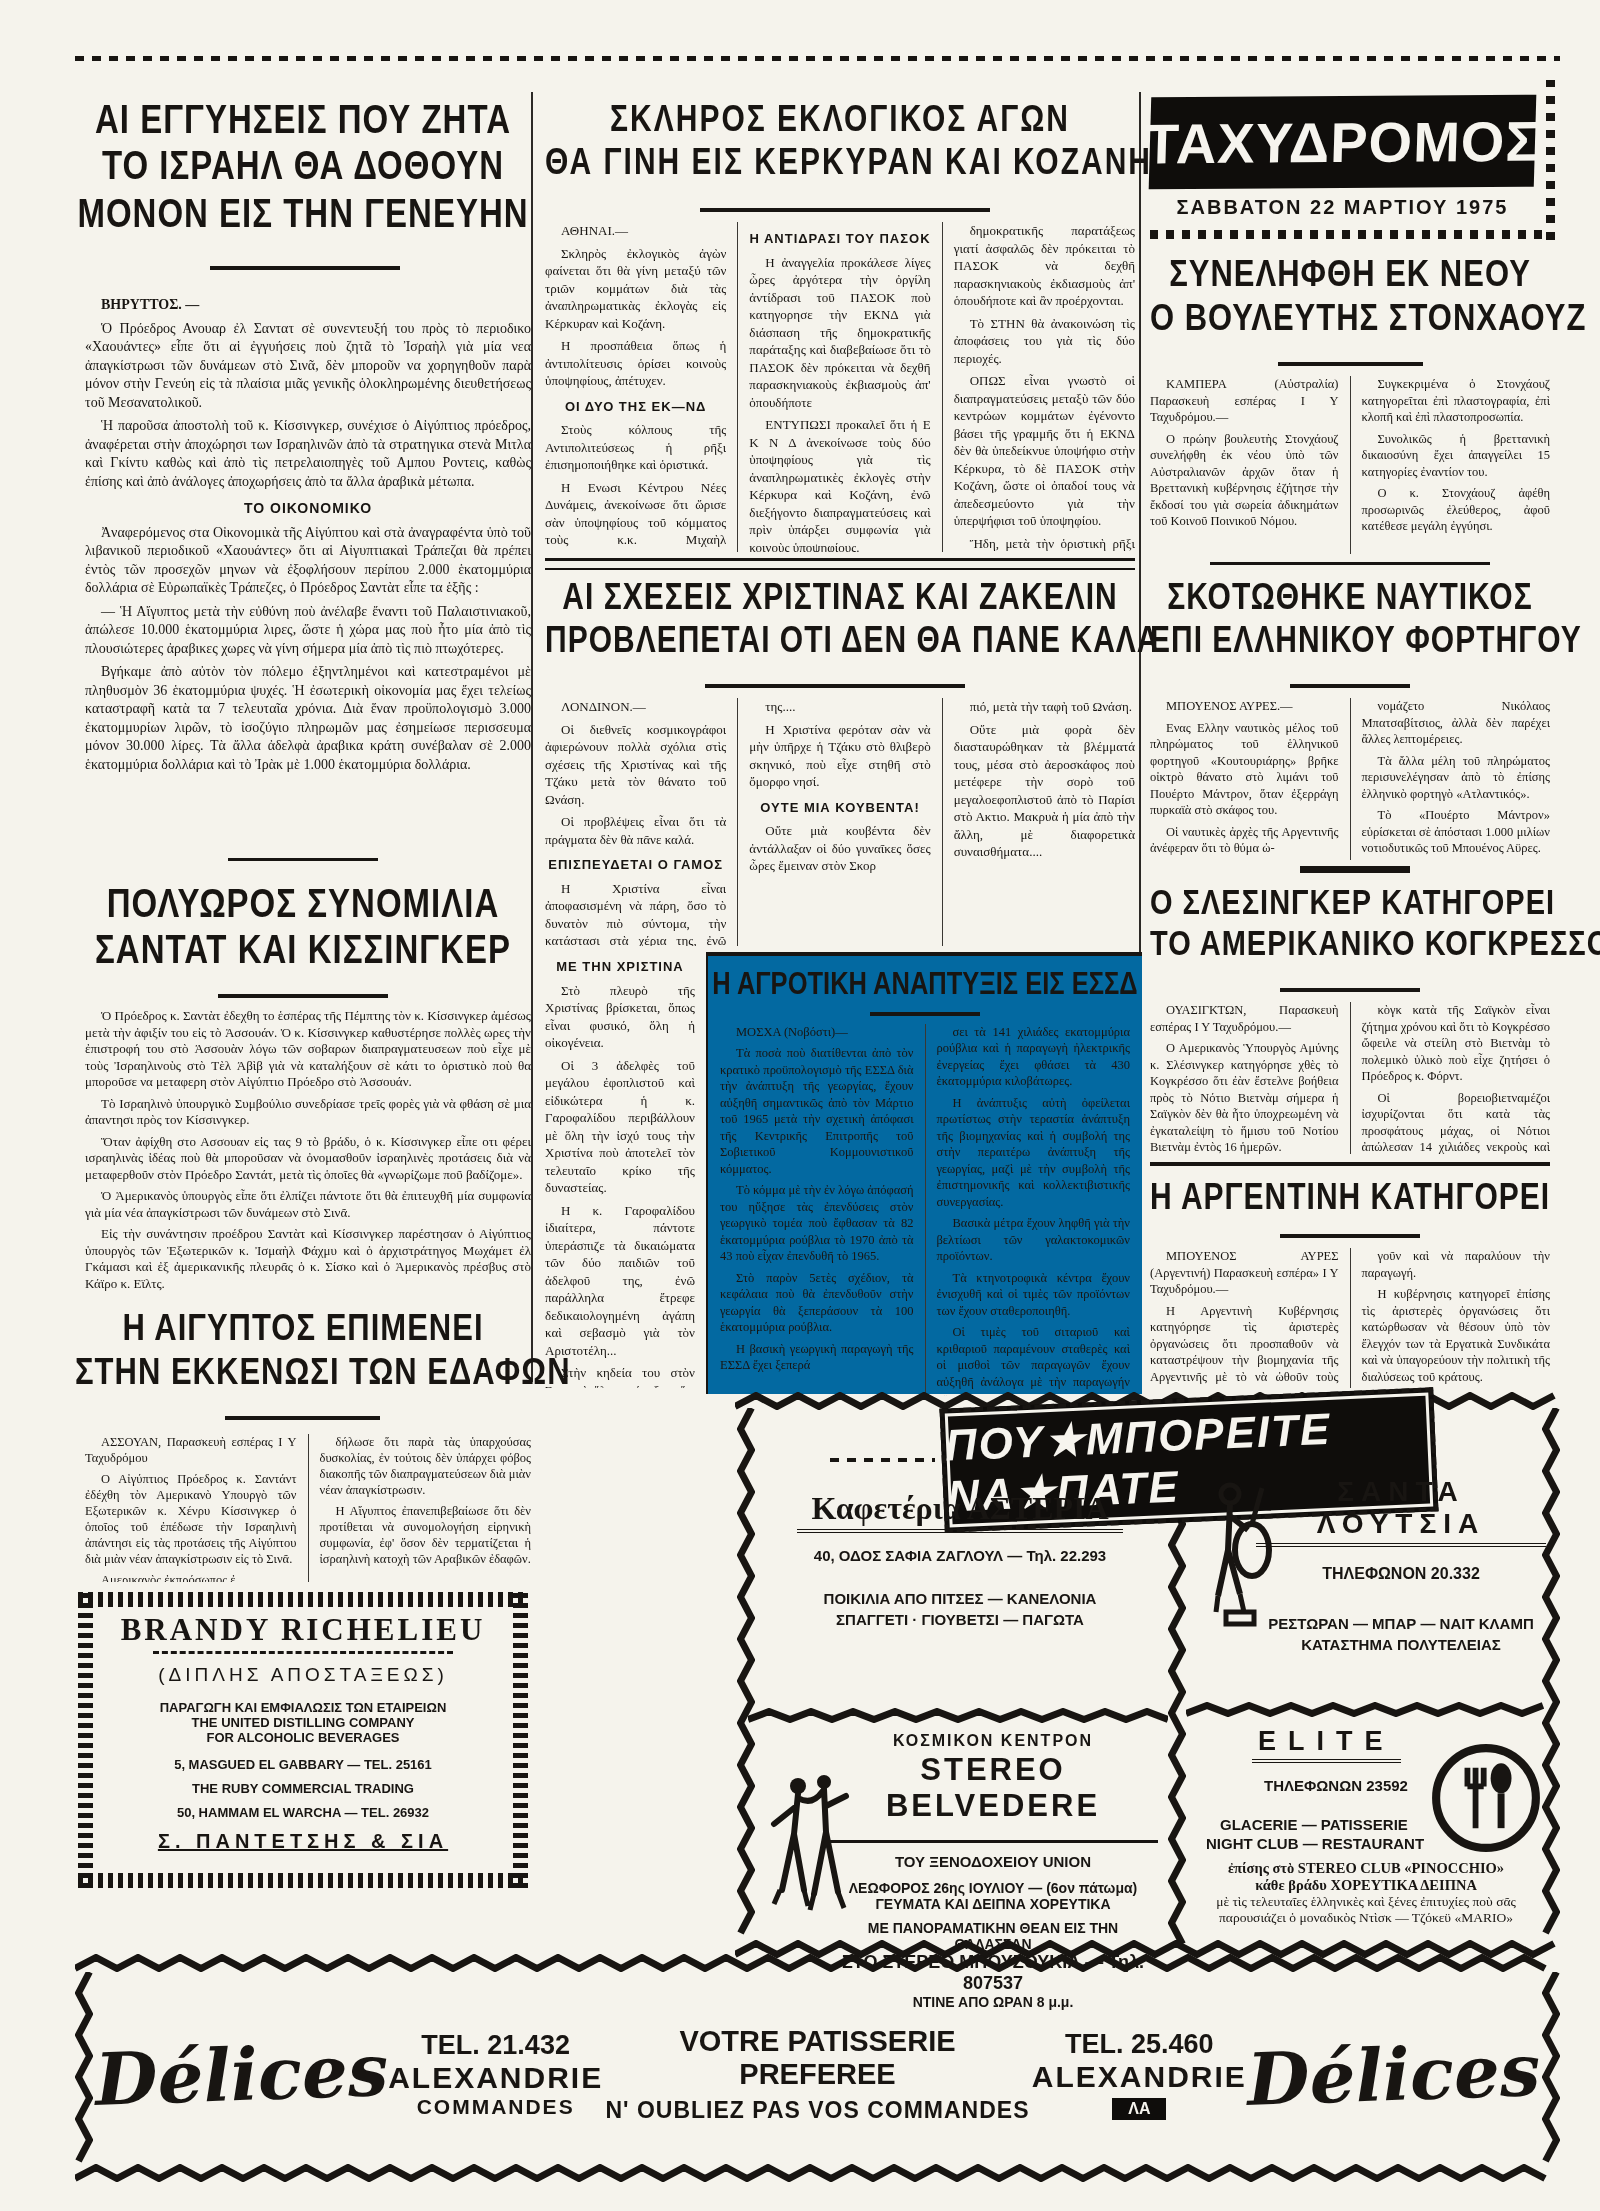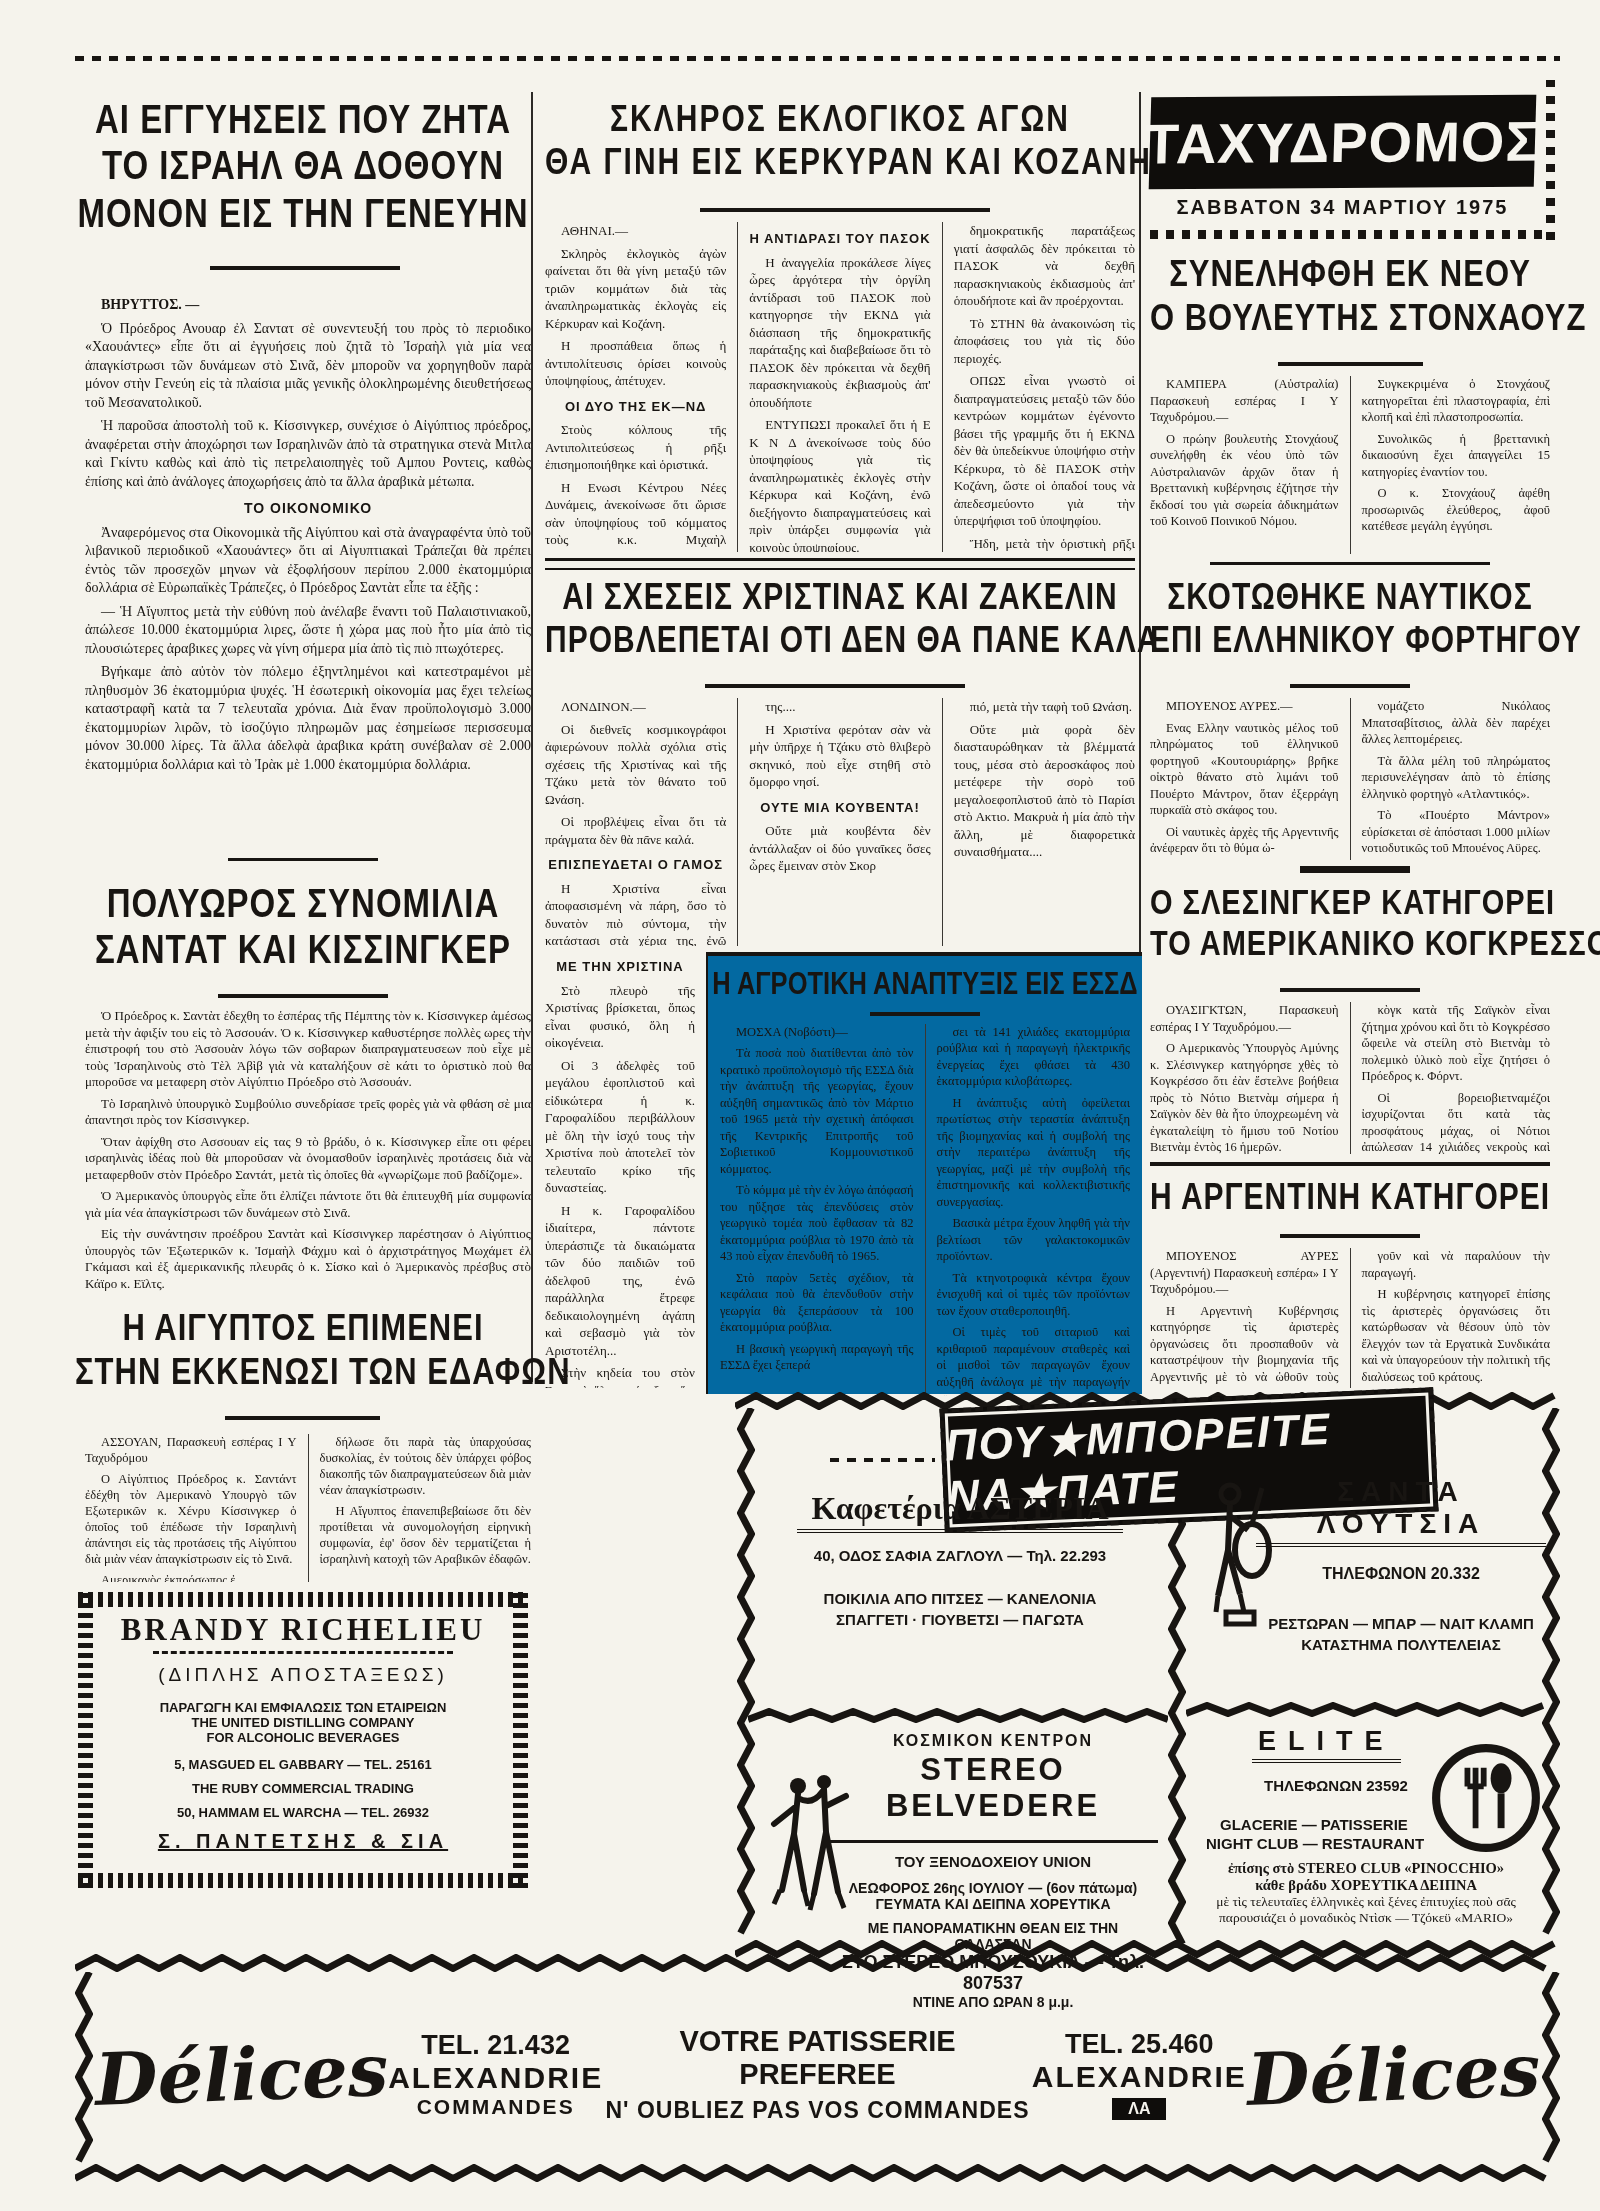--- a/index.html
+++ b/index.html
@@ -208,21 +208,21 @@
           <p>Βασικὰ μέτρα ἔχουν ληφθῆ γιὰ τὴν βελτίωσι τῶν γαλακτοκομικῶν προϊόντων.</p>
           <p>Τὰ κτηνοτροφικὰ κέντρα ἔχουν ἐνισχυθῆ καὶ οἱ τιμὲς τῶν προϊόντων των ἔχουν σταθεροποιηθῆ.</p>
           <p>Οἱ τιμὲς τοῦ σιταριοῦ καὶ κριθαριοῦ παραμένουν σταθερὲς καὶ οἱ μισθοὶ τῶν παραγωγῶν ἔχουν αὐξηθῆ ἀνάλογα μὲ τὴν παραγωγήν των.</p>
         </div>
     </div>
   </div>
 
   <div class="abs masthead" style="left:1150px;top:96px;width:385px;height:92px;">
     <span style="font-size:56px;letter-spacing:1px;">ΤΑΧΥΔΡΟΜΟΣ</span>
   </div>
-  <div class="abs ctr sans" style="left:1150px;top:196px;width:385px;font-size:20px;font-weight:bold;letter-spacing:2px;">ΣΑΒΒΑΤΟΝ 34 ΜΑΡΤΙΟΥ 1975</div>
+  <div class="abs ctr sans" style="left:1150px;top:196px;width:385px;font-size:20px;font-weight:bold;letter-spacing:2px;">ΣΑΒΒΑΤΟΝ 22 ΜΑΡΤΙΟΥ 1975</div>
   <div class="abs dotsq" style="left:1150px;top:230px;width:400px;height:9px;"></div>
 
   <div class="abs hl" style="left:1150px;top:252px;width:400px;font-size:31px;">
     <div>ΣΥΝΕΛΗΦΘΗ ΕΚ ΝΕΟΥ</div>
     <div>Ο ΒΟΥΛΕΥΤΗΣ ΣΤΟΝΧΑΟΥΖ</div>
   </div>
   <div class="abs rule" style="left:1278px;top:362px;width:145px;height:4px;"></div>
   <div class="abs row clip" style="left:1150px;top:376px;width:400px;height:178px;font-size:12.5px;line-height:16.5px;">
     <div class="col bd">
         <p>ΚΑΜΠΕΡΑ (Αὐστραλία) Παρασκευὴ εσπέρας Ι Υ Ταχυδρόμου.—</p>

